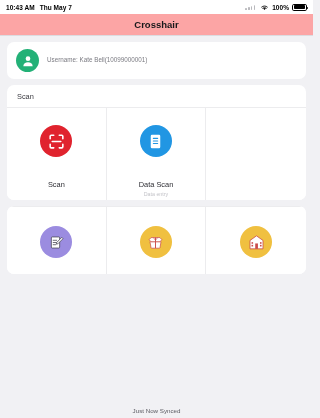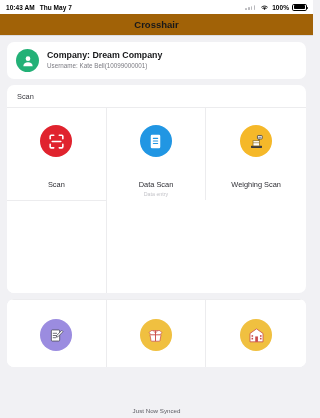--- a/index.html
+++ b/index.html
@@ -59,21 +59,21 @@
     content: ""; position: absolute; right: -2.2px; top: 2px;
     width: 1.3px; height: 2.6px; background: #000; border-radius: 0 1px 1px 0;
   }
   .batt span {
     display: block; height: 100%; background: #000; border-radius: 0.8px;
   }
 
   
   .navbar {
     flex: 0 0 21px;
-    background: #a16207;
+    background: #fca5a5;
     border-bottom: 0.5px solid #dcdce0;
     display: flex;
     align-items: center;
     justify-content: center;
     font-size: 9.5px;
     font-weight: bold;
     color: #17181a;
   }
 
   
@@ -211,21 +211,20 @@
   <div class="content">
 
     <div class="card company-card">
       <div class="avatar">
         <svg viewBox="0 0 24 24" fill="#ffffff">
           <circle cx="12" cy="8" r="4"></circle>
           <path d="M4 21c0-4.4 3.6-7 8-7s8 2.6 8 7z"></path>
         </svg>
       </div>
       <div class="company-text">
-        <div class="company-name">Company: Dream Company</div>
         <div class="company-user">Username: Kate Bell(10099000001)</div>
       </div>
     </div>
 
     <div class="card">
       <div class="section-title">Scan</div>
       <div class="grid">
 
         <div class="tile">
           <div class="tile-icon" style="background:#e0232e">
@@ -247,33 +246,20 @@
               <rect x="8.6" y="7.4" width="6.8" height="1.5" rx="0.7" fill="#2196e3"></rect>
               <rect x="8.6" y="10.6" width="6.8" height="1.5" rx="0.7" fill="#2196e3"></rect>
               <rect x="8.6" y="13.8" width="6.8" height="1.5" rx="0.7" fill="#2196e3"></rect>
             </svg>
           </div>
           <div class="tile-label">Data Scan</div>
           <div class="tile-sub">Data entry</div>
         </div>
 
 
-        <div class="tile">
-          <div class="tile-icon" style="background:#f5b829">
-            <svg viewBox="0 0 24 24" width="19" height="19">
-              <rect x="5" y="17.5" width="14" height="2.6" rx="0.7" fill="#3a3a40"></rect>
-              <rect x="7.6" y="11" width="8" height="6.6" fill="#ffffff" stroke="#8a6a1e" stroke-width="0.9"></rect>
-              <path d="M7.6 13.6h8" stroke="#8a6a1e" stroke-width="0.8"></path>
-              <rect x="13.2" y="4.4" width="6" height="4.4" rx="0.8" fill="#ffffff" stroke="#3a3a40" stroke-width="1"></rect>
-              <path d="M14.4 6.6h3.6" stroke="#3a3a40" stroke-width="0.9"></path>
-              <path d="M15.2 8.8v2.2" stroke="#3a3a40" stroke-width="1.1"></path>
-            </svg>
-          </div>
-          <div class="tile-label">Weighing Scan</div>
-        </div>
 
 
         <div class="tile empty"></div>
       </div>
     </div>
 
     <div class="card">
       <div class="grid grid-inv">
 
         <div class="tile">

